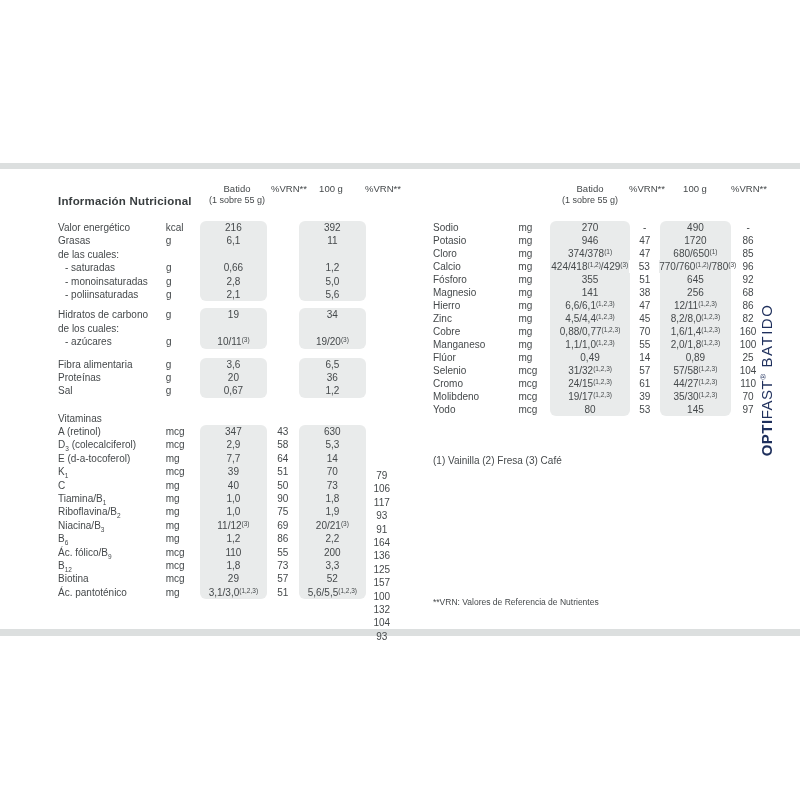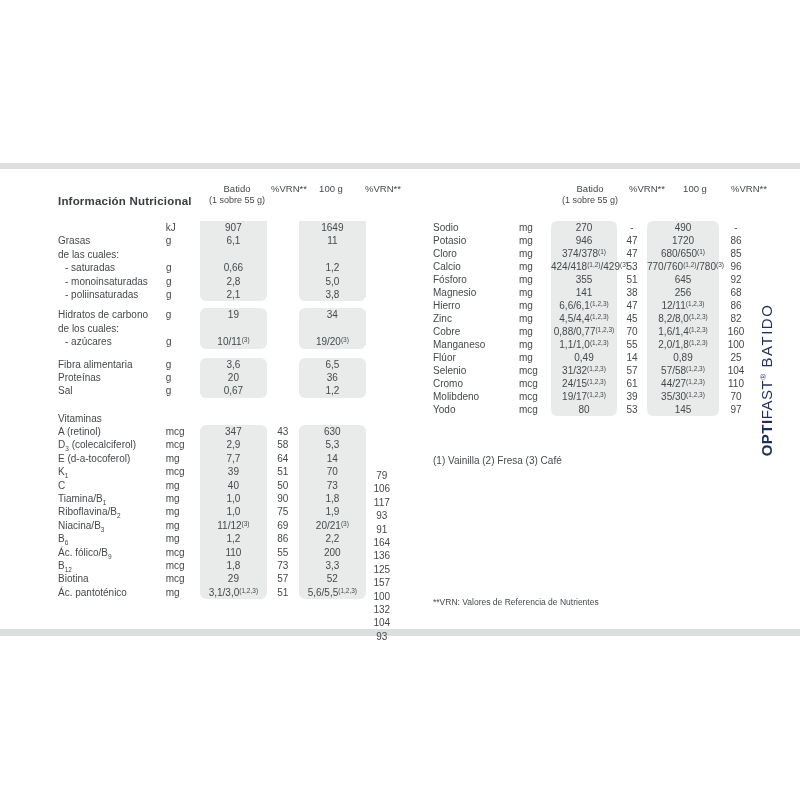--- a/index.html
+++ b/index.html
@@ -17,21 +17,21 @@
   .hdr .hl2{font-size:9px;}
   .lt .h-sp{width:145px;} .lt .h-v1{width:68px;} .lt .h-p1{width:26px;} .lt .h-v2{width:68px;} .lt .h-p2{width:33px;}
   .rt .h-sp{width:118px;} .rt .h-v1{width:78px;} .rt .h-p1{width:30px;} .rt .h-v2{width:72px;} .rt .h-p2{width:34px;}
   .t-row{display:flex;font-size:10px;}
   .lt .t-row{height:13.4px;line-height:13.4px;}
   .rt .t-row{height:13px;line-height:13px;}
   .c-label{white-space:nowrap;}
   .lt .c-label{width:110px;} .lt .c-unit{width:35px;}
   .lt .c-v1{width:68px;} .lt .c-p1{width:33px;} .lt .c-v2{width:68px;} .lt .c-p2{width:33px;margin-top:44px;}
   .rt .c-label{width:86px;} .rt .c-unit{width:32px;}
-  .rt .c-v1{width:66px;} .rt .c-p1{width:30px;} .rt .c-v2{width:72px;} .rt .c-p2{width:34px;}
+  .rt .c-v1{width:80px;} .rt .c-p1{width:30px;} .rt .c-v2{width:72px;} .rt .c-p2{width:34px;}
   .c-val,.c-pct{text-align:center;white-space:nowrap;}
   .indent{padding-left:7px;box-sizing:border-box;}
   .section{color:#45494b;}
   .sh{background:#e9ebeb;}
   .sh-top{border-top-left-radius:6px;border-top-right-radius:6px;}
   .sh-bot{border-bottom-left-radius:6px;border-bottom-right-radius:6px;}
   sub{font-size:6.5px;line-height:0;}
   sup{font-size:6.5px;line-height:0;vertical-align:3px;}
   .fn-flavors{position:absolute;left:433px;top:455px;font-size:10px;color:#45494b;}
   .fn-vrn{position:absolute;left:433px;top:597px;font-size:8.5px;color:#45494b;}
@@ -58,25 +58,25 @@
       <span class="hcell h-v1">
         <span>Batido</span><br>
         <span class="hl2">(1 sobre 55 g)</span>
       </span>
       <span class="hcell h-p1">%VRN**</span>
       <span class="hcell h-v2">100 g</span>
       <span class="hcell h-p2">%VRN**</span>
     </div>
     <div>
         <div class="t-row">
-          <span class="c-label"></span>
-          <span class="c-unit">kJ</span>
-          <span class="c-val c-v1 sh">907</span>
-          <span class="c-pct c-p1"></span>
-          <span class="c-val c-v2 sh">1649</span>
+          <span class="c-label">Valor energético</span>
+          <span class="c-unit">kcal</span>
+          <span class="c-val c-v1 sh sh-top">216</span>
+          <span class="c-pct c-p1"></span>
+          <span class="c-val c-v2 sh sh-top">392</span>
           <span class="c-pct c-p2"></span>
         </div>
         <div class="t-row">
           <span class="c-label">Grasas</span>
           <span class="c-unit">g</span>
           <span class="c-val c-v1 sh">6,1</span>
           <span class="c-pct c-p1"></span>
           <span class="c-val c-v2 sh">11</span>
           <span class="c-pct c-p2"></span>
         </div>
@@ -102,21 +102,21 @@
           <span class="c-val c-v1 sh">2,8</span>
           <span class="c-pct c-p1"></span>
           <span class="c-val c-v2 sh">5,0</span>
           <span class="c-pct c-p2"></span>
         </div>
         <div class="t-row">
           <span class="c-label indent">- poliinsaturadas</span>
           <span class="c-unit">g</span>
           <span class="c-val c-v1 sh sh-bot">2,1</span>
           <span class="c-pct c-p1"></span>
-          <span class="c-val c-v2 sh sh-bot">3,8</span>
+          <span class="c-val c-v2 sh sh-bot">5,6</span>
           <span class="c-pct c-p2"></span>
         </div>
         <div style="height: 7px;"></div>
         <div class="t-row">
           <span class="c-label">Hidratos de carbono</span>
           <span class="c-unit">g</span>
           <span class="c-val c-v1 sh sh-top">19</span>
           <span class="c-pct c-p1"></span>
           <span class="c-val c-v2 sh sh-top">34</span>
           <span class="c-pct c-p2"></span>

